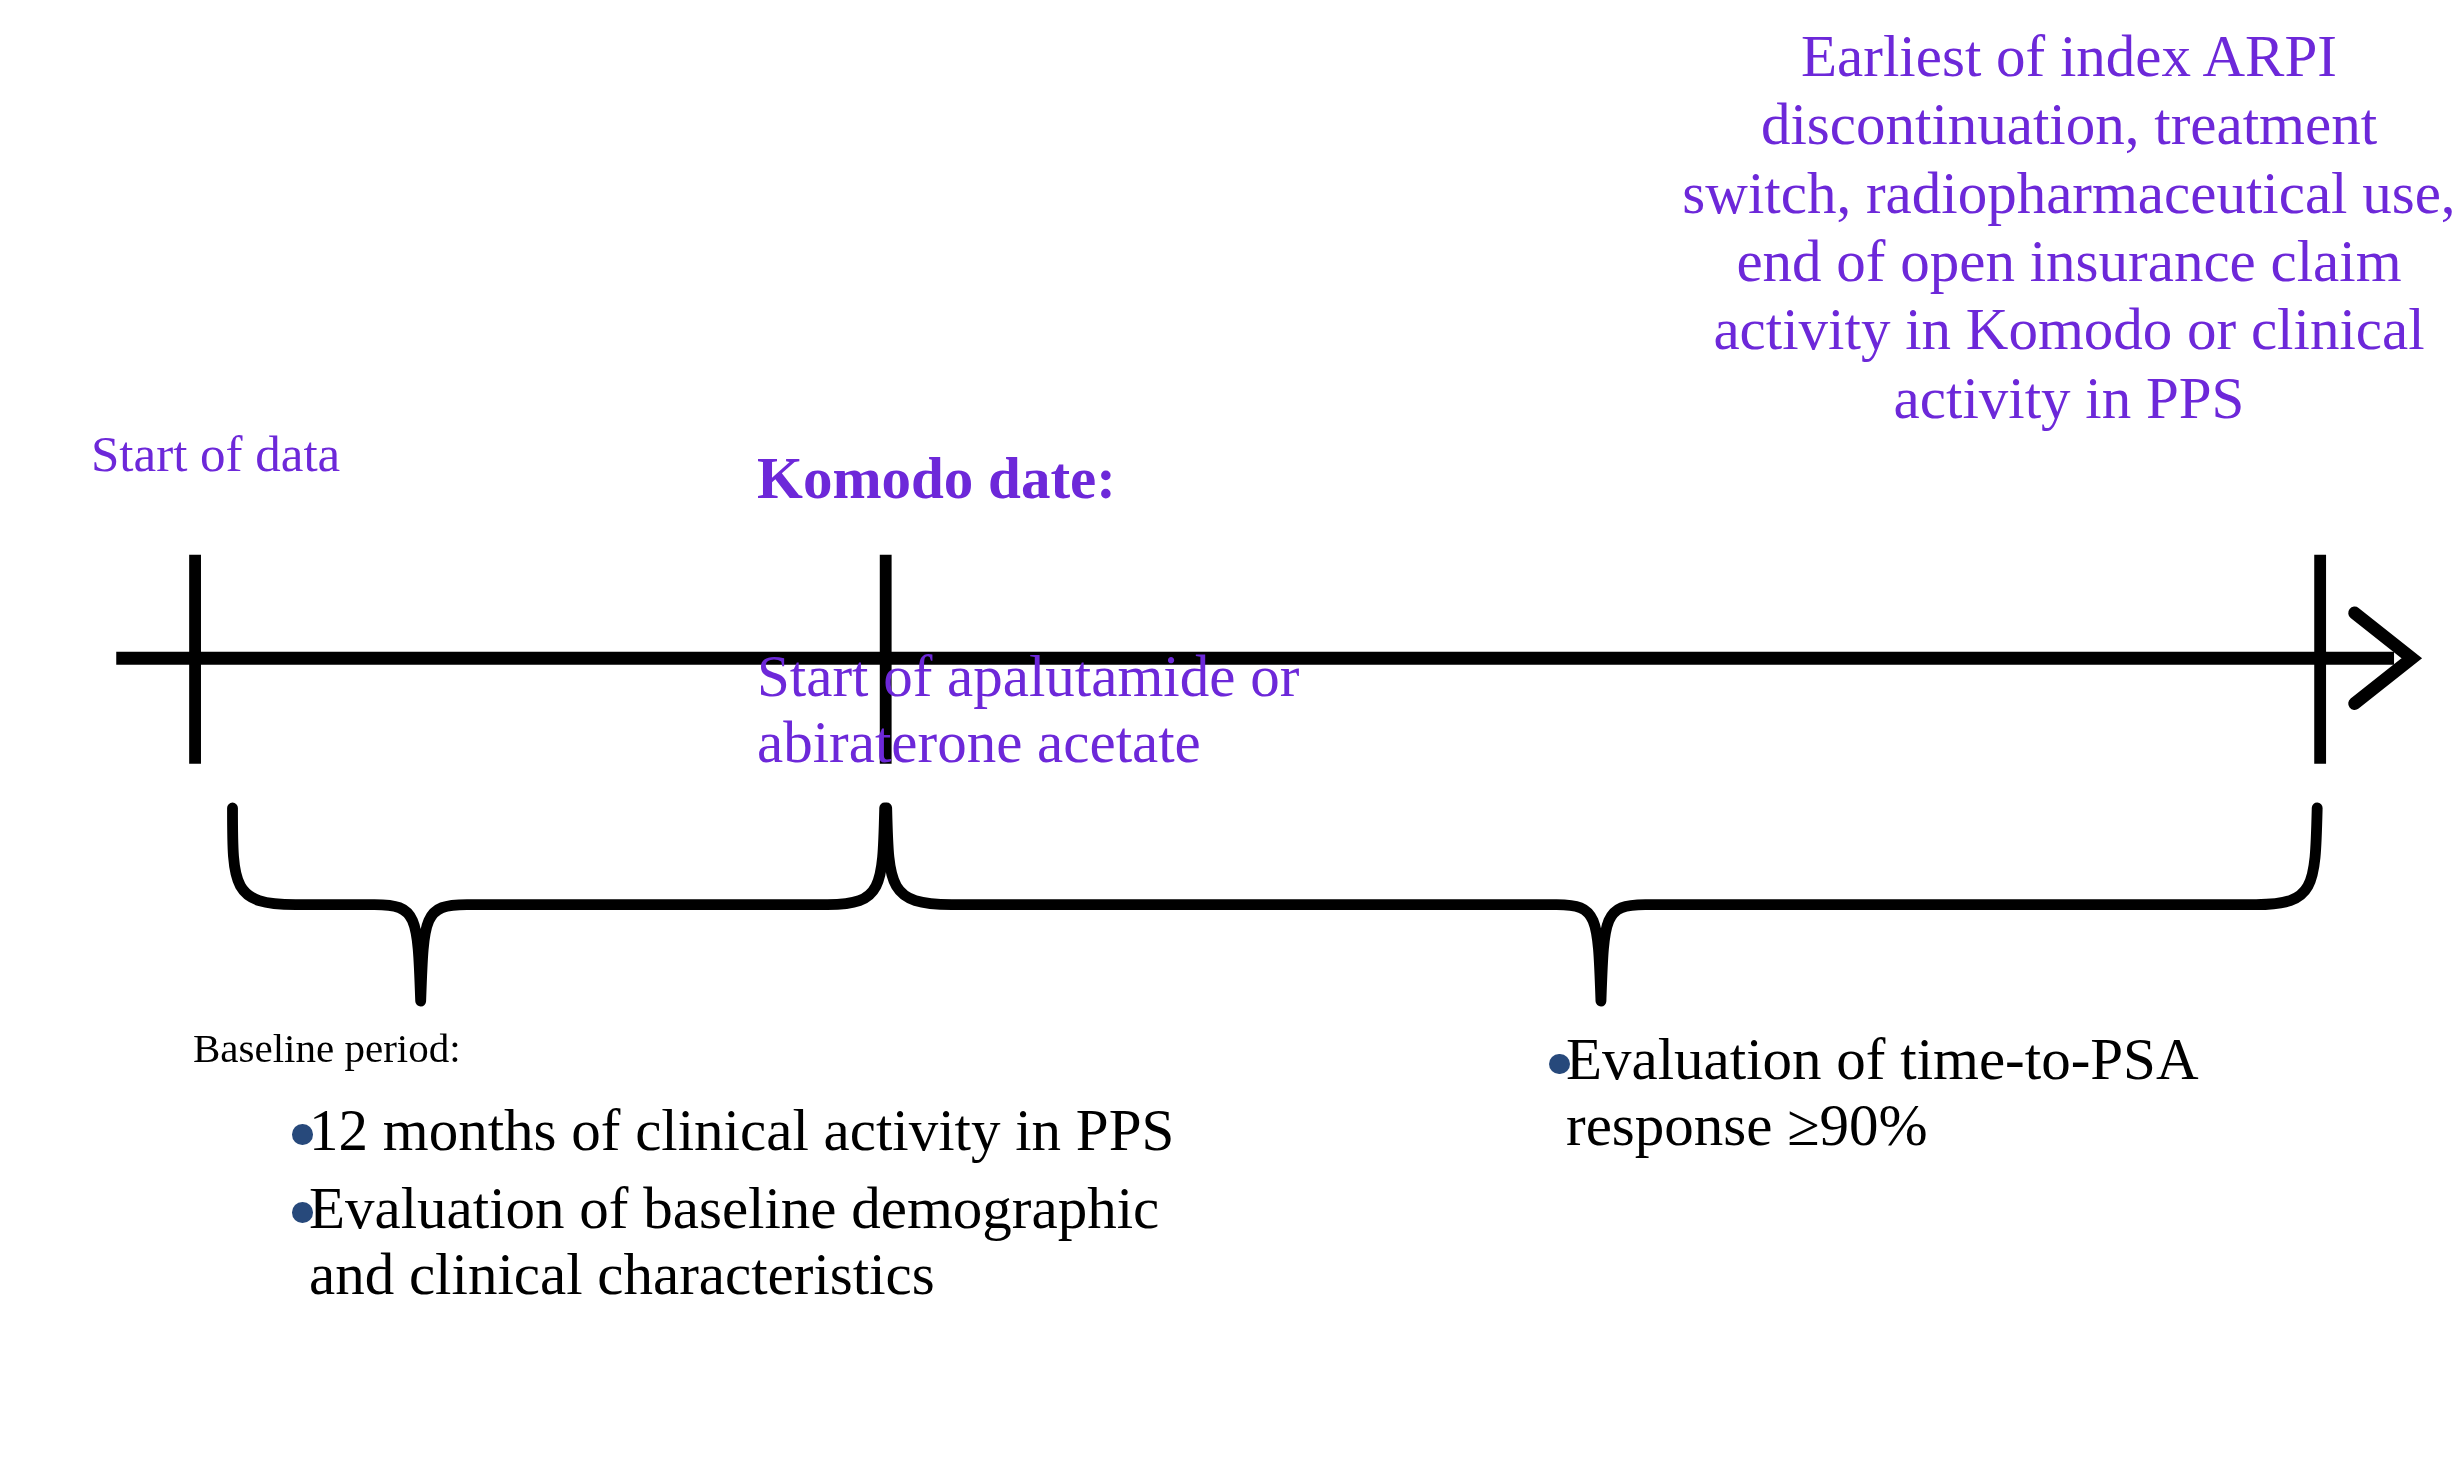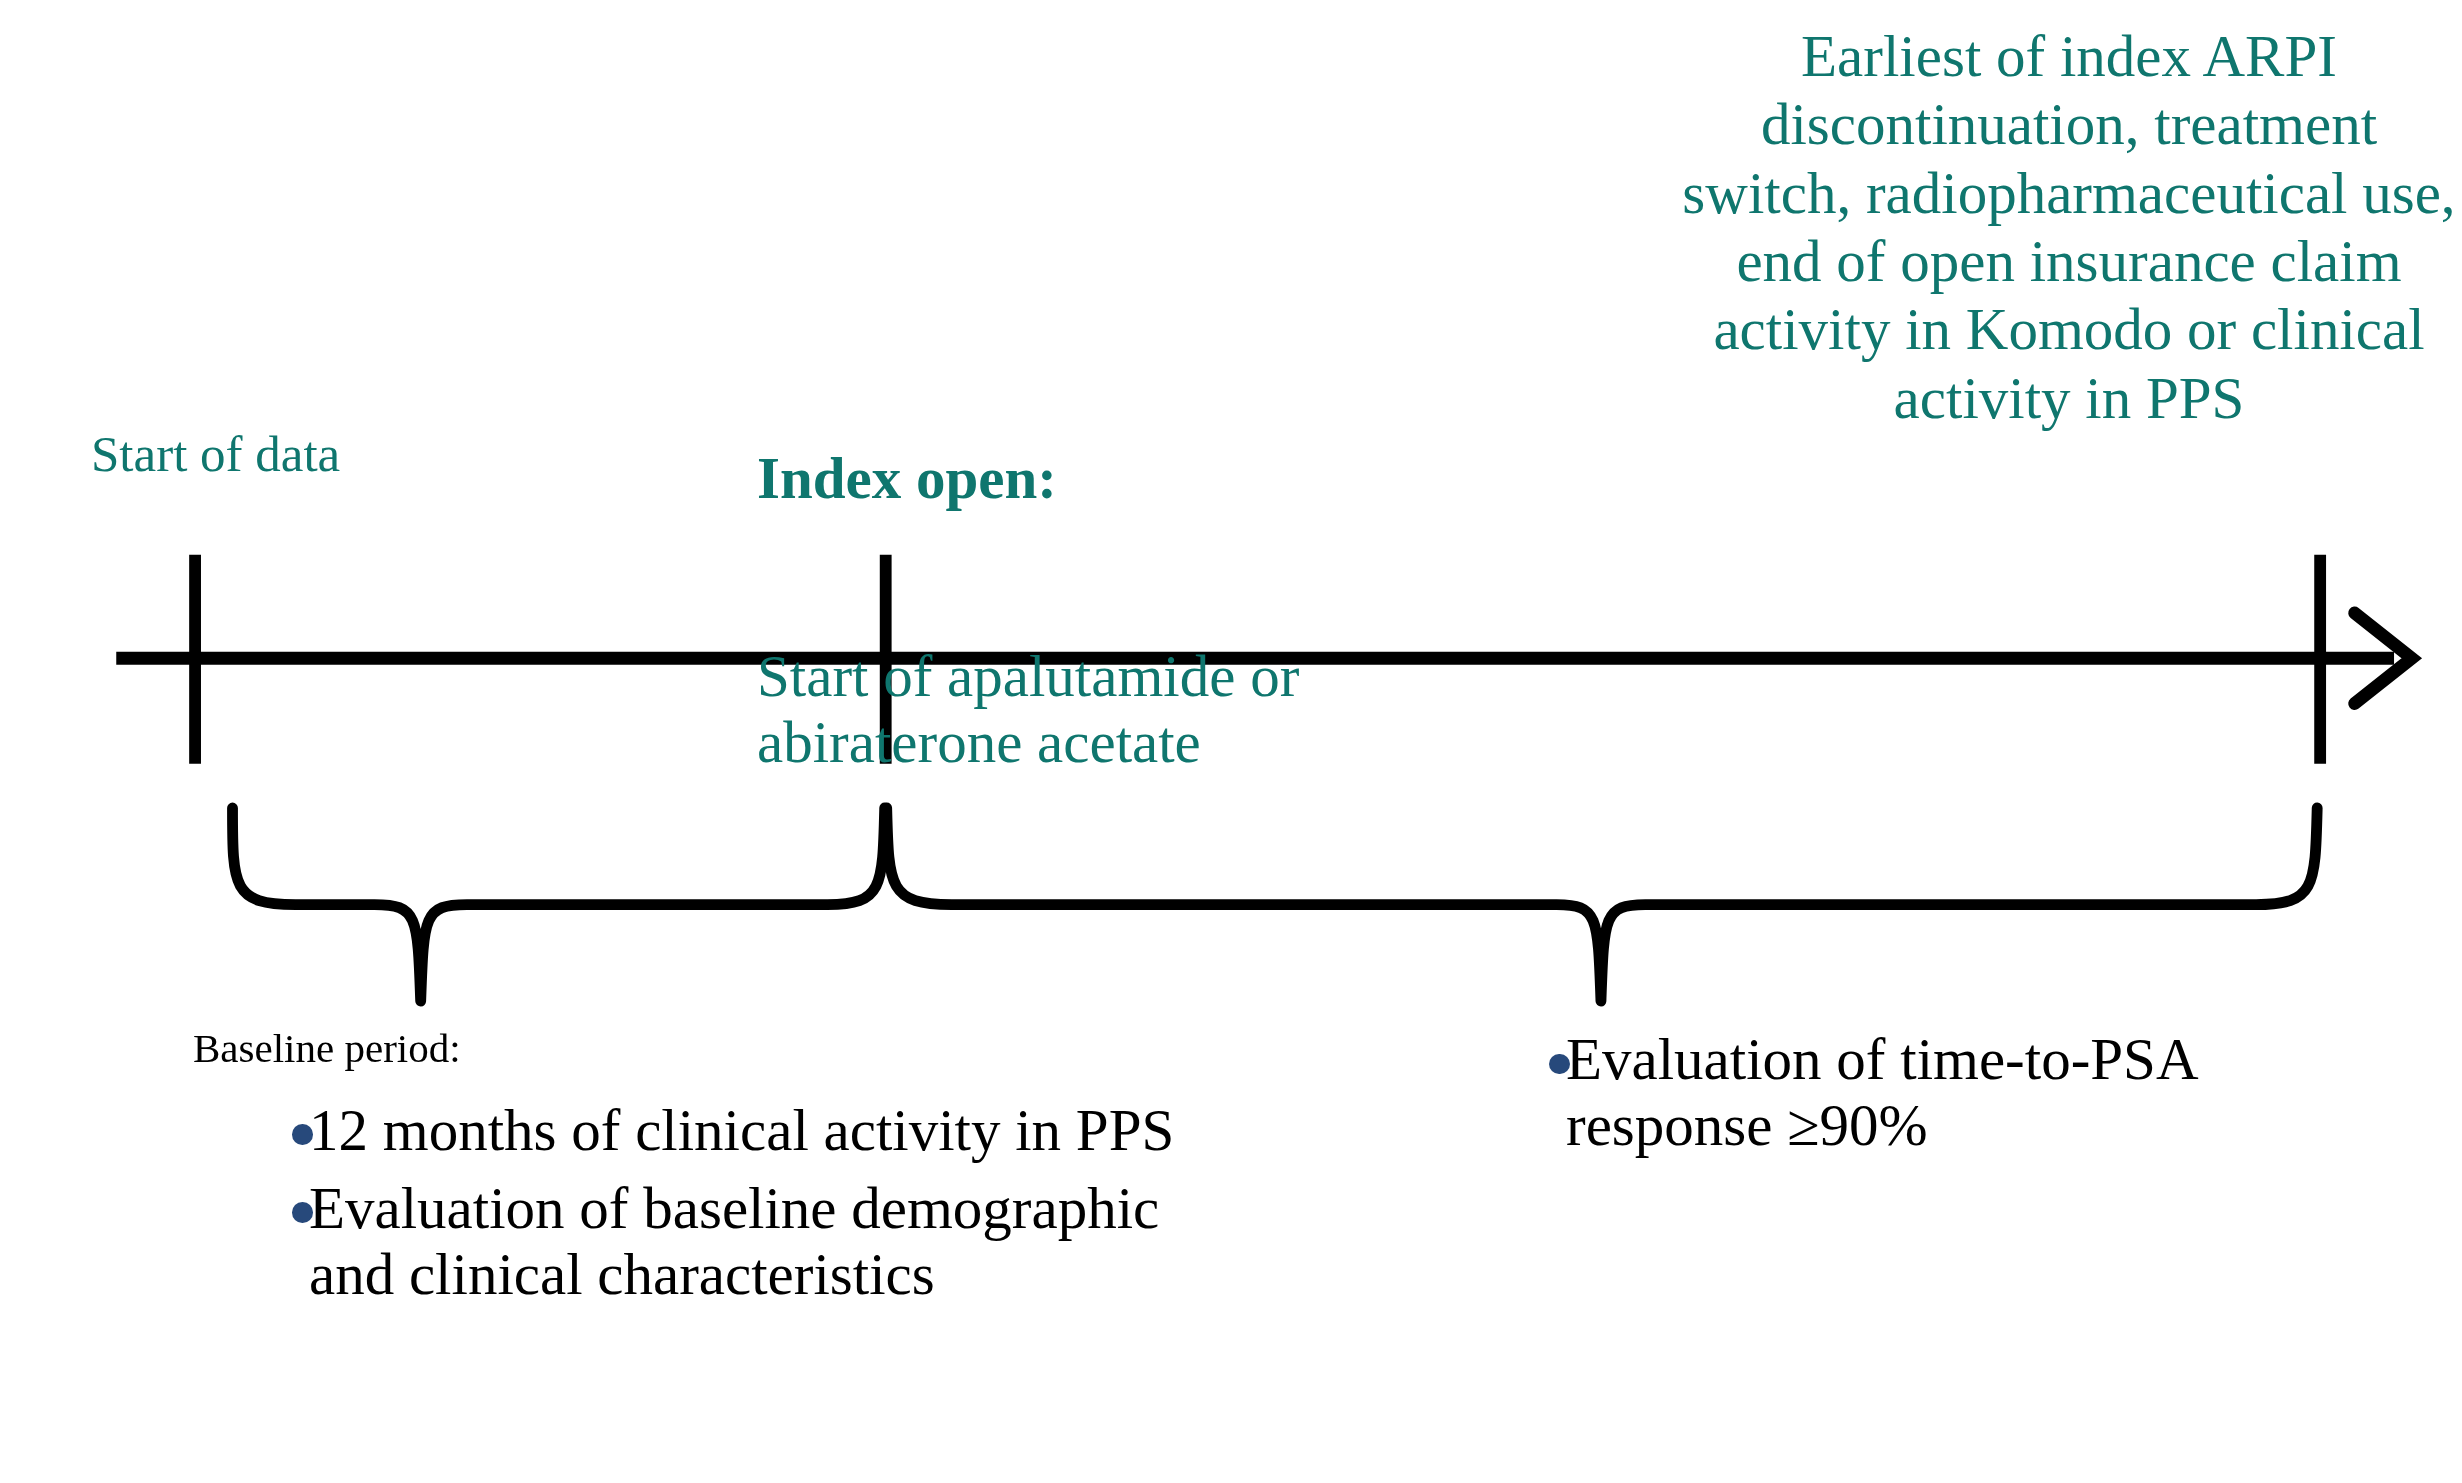--- a/index.html
+++ b/index.html
@@ -22,21 +22,21 @@
     position: absolute;
     left: 0;
     top: 0;
     width: 2463px;
     height: 1484px;
   }
 
   
   .txt {
     position: absolute;
-    color: #0f766e;
+    color: #6d28d9;
     line-height: 1.12;
     white-space: pre-wrap;
   }
 
   #label-start-of-data {
     left: 51px;
     top: 426px;
     font-size: 51px;
     letter-spacing: 0px;
     margin-left: 40px;
@@ -143,21 +143,21 @@
              L 1580,918
              C 1622,918 1622,930 1625,1016
              C 1628,930 1628,918 1670,918
              L 2290,918
              C 2350,918 2350,900 2352,820" fill="none" stroke="#000000" stroke-width="11" stroke-linecap="round" stroke-linejoin="round"></path>
   </svg>
 
   <div class="txt" id="label-start-of-data">Start of data</div>
 
   <div class="txt" id="label-index-date">
-    <span class="heading">Index open:</span>
+    <span class="heading">Komodo date:</span>
     <span class="sub">Start of apalutamide or
 abiraterone acetate</span>
   </div>
 
   <div class="txt" id="label-endpoint">Earliest of index ARPI discontinuation, treatment switch, radiopharmaceutical use, end of open insurance claim activity in Komodo or clinical activity in PPS</div>
 
   <div class="period" id="period-baseline">
     <div class="period-title">Baseline period:</div>
     <ul class="bullet-list">
       <li class="bullet-item">

